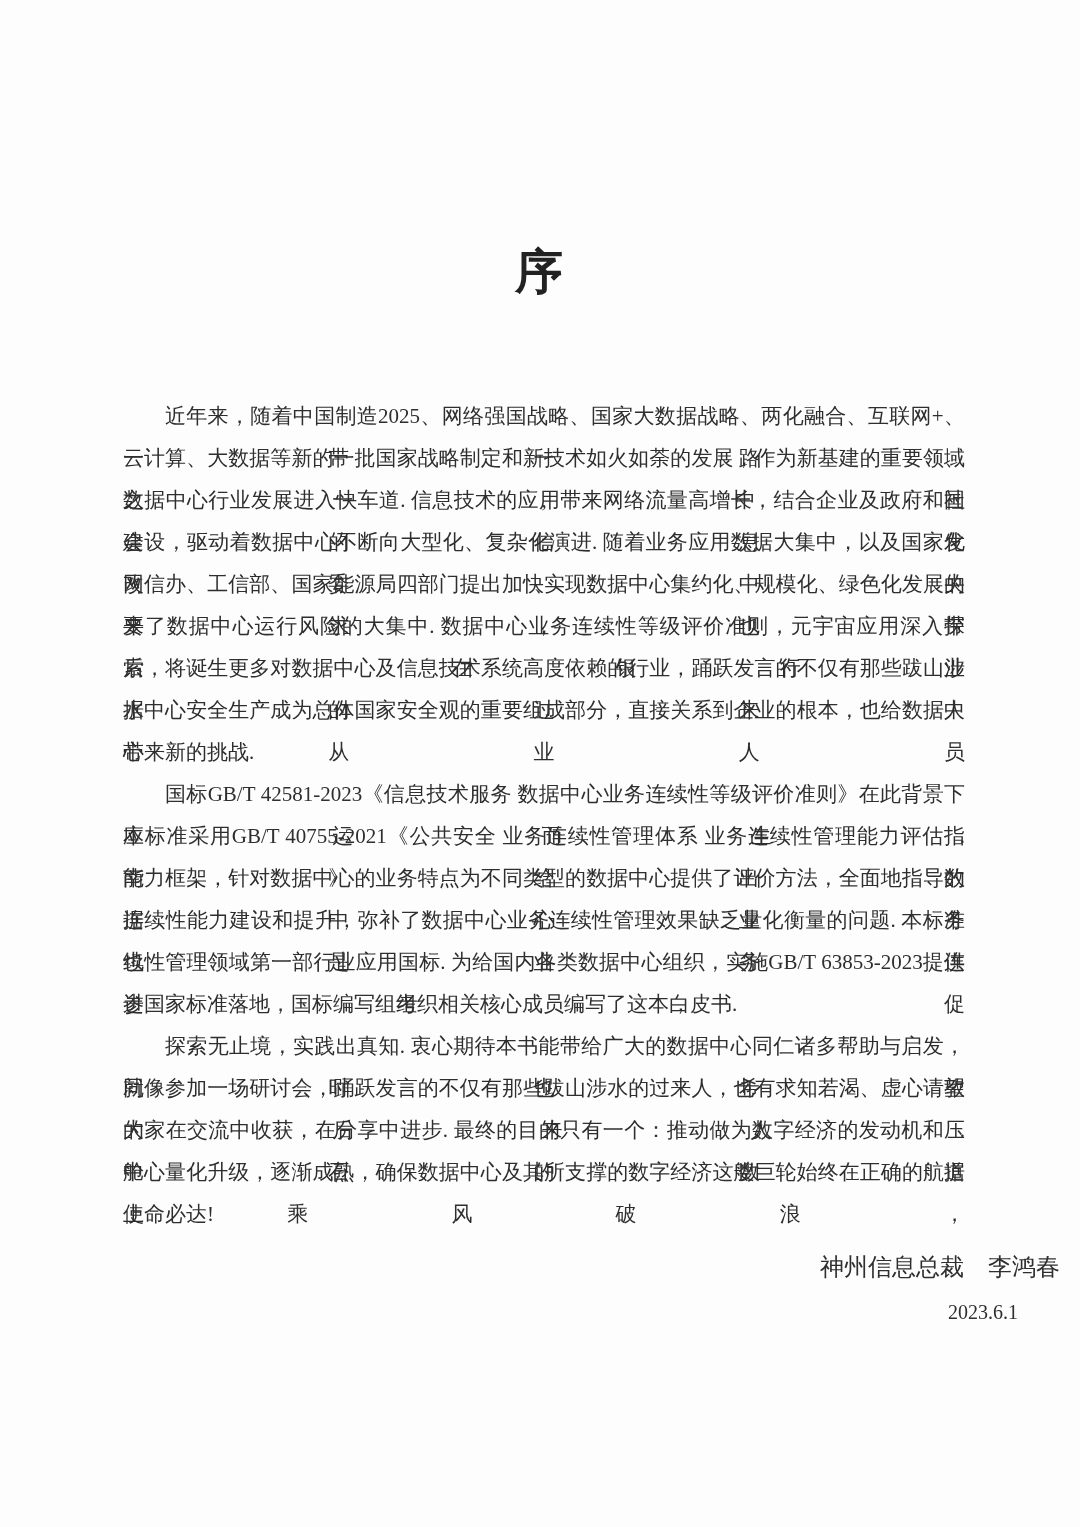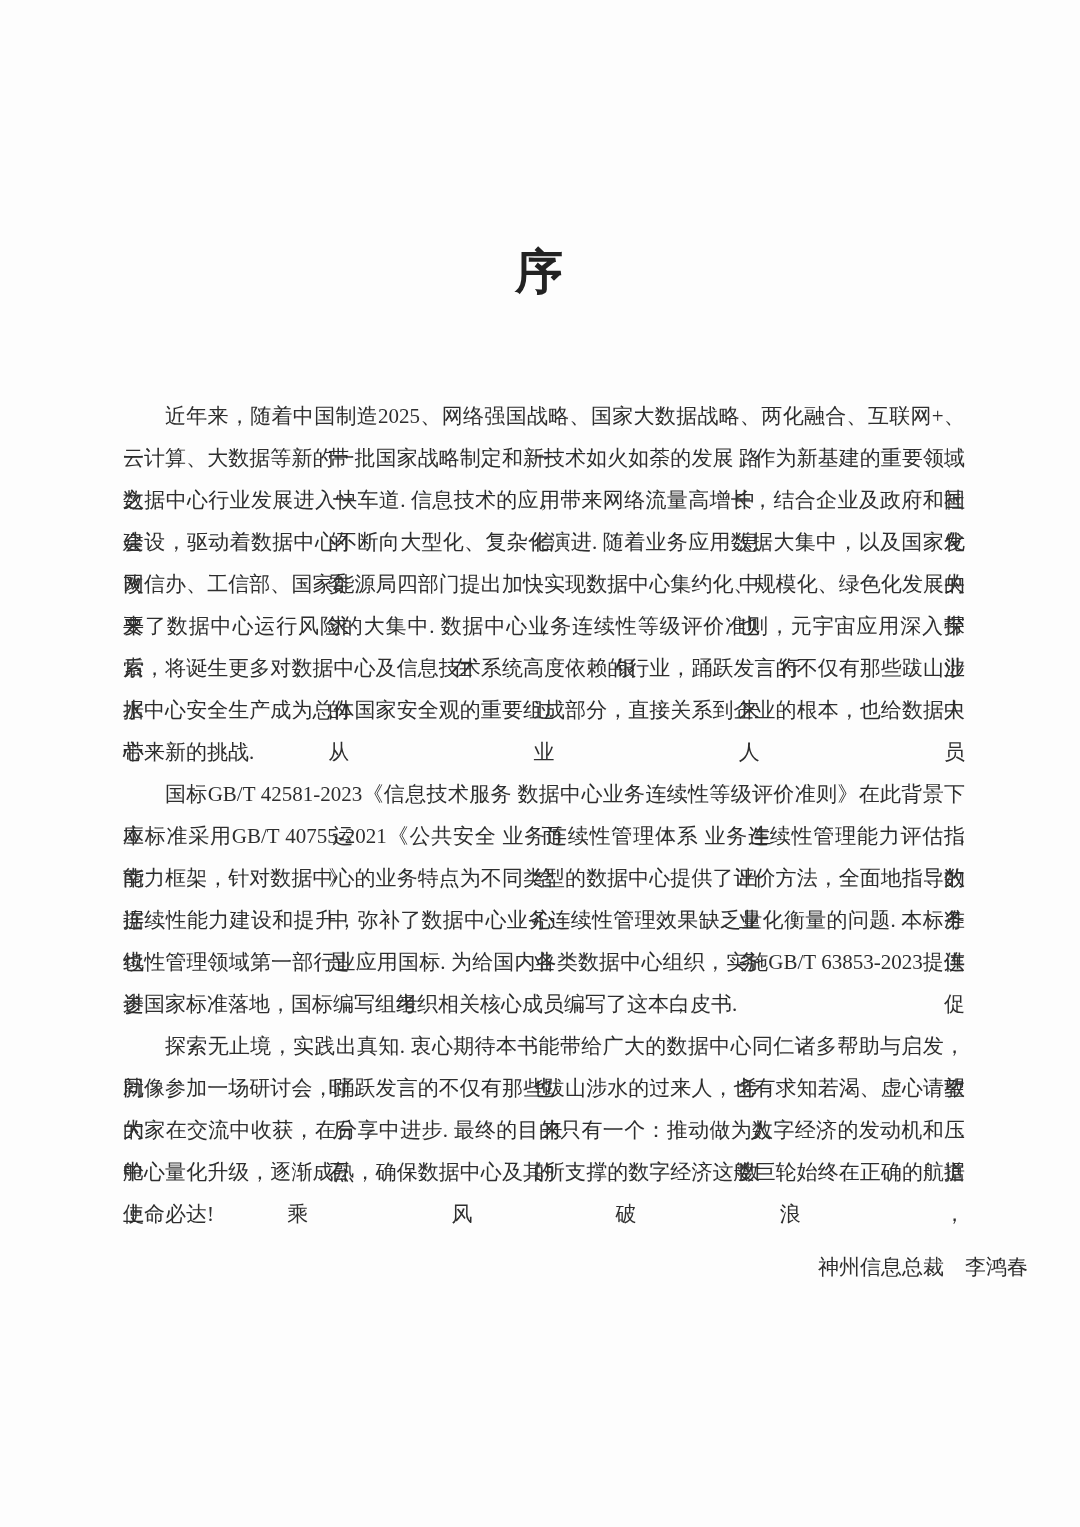--- a/index.html
+++ b/index.html
@@ -44,24 +44,24 @@
   }
   .line.end {
     text-align: center;
     text-align-last: left;
   }
   .line.indent { text-indent: 2em; }
   .signature-block {
     margin-top: 10px;
   }
   .signature-line {
-    font-size: 21px;
+    font-size: 24px;
     line-height: 44px;
     text-align: right;
-    padding-right: 52px;
+    padding-right: 20px;
     color: #2e2e2e;
   }
   .signature-date {
     font-size: 20px;
     line-height: 42px;
     margin-top: 2px;
     text-align: right;
     padding-right: 62px;
     color: #2e2e2e;
   }
@@ -97,15 +97,16 @@
         <div class="line fill indent">探索无止境，实践出真知. 衷心期待本书能带给广大的数据中心同仁诸多帮助与启发，同时也希望</div>
         <div class="line fill">就像参加一场研讨会，踊跃发言的不仅有那些跋山涉水的过来人，也有求知若渴、虚心请教的后来人.</div>
         <div class="line fill">大家在交流中收获，在分享中进步. 最终的目的只有一个：推动做为数字经济的发动机和压舱石的数据</div>
         <div class="line fill">中心量化升级，逐渐成熟，确保数据中心及其所支撑的数字经济这艘巨轮始终在正确的航道上乘风破浪，</div>
         <div class="line end">使命必达!</div>
       </div>
     </div>
 
   <div class="signature-block">
     <div class="signature-line">神州信息总裁　李鸿春</div>
+    <div class="signature-date">2023.6.1</div>
   </div>
 
 </div>
 
 </body></html>

